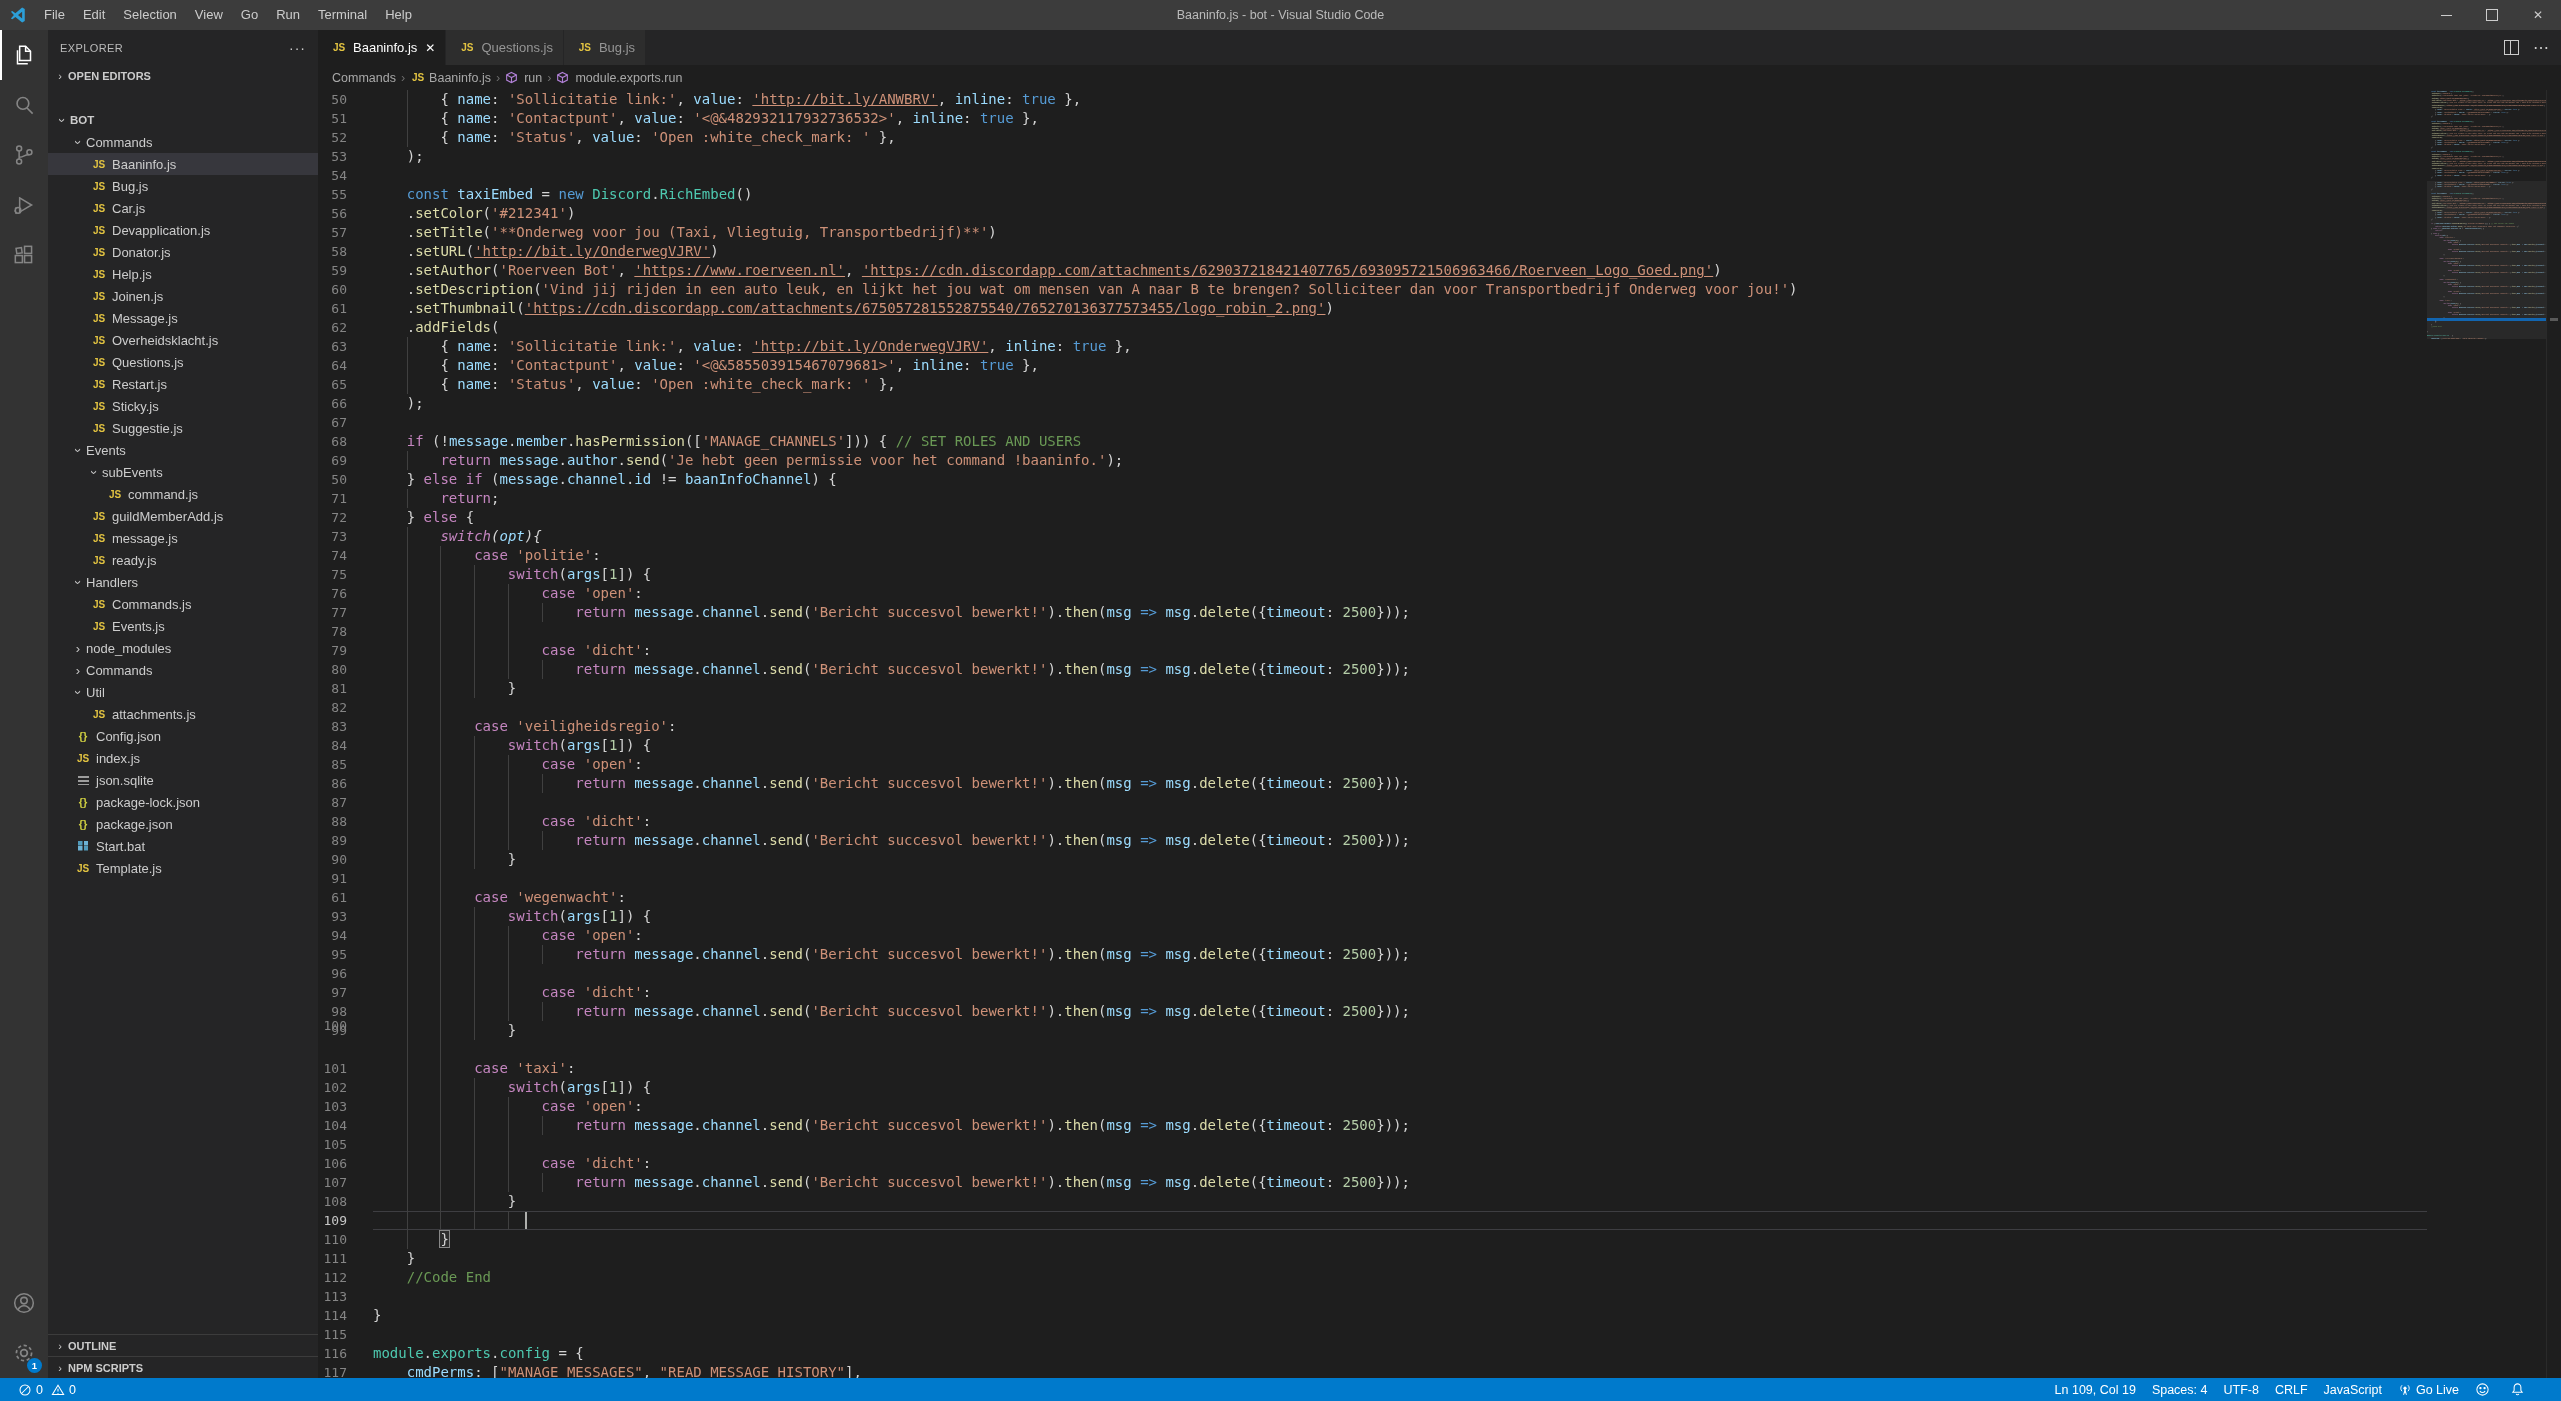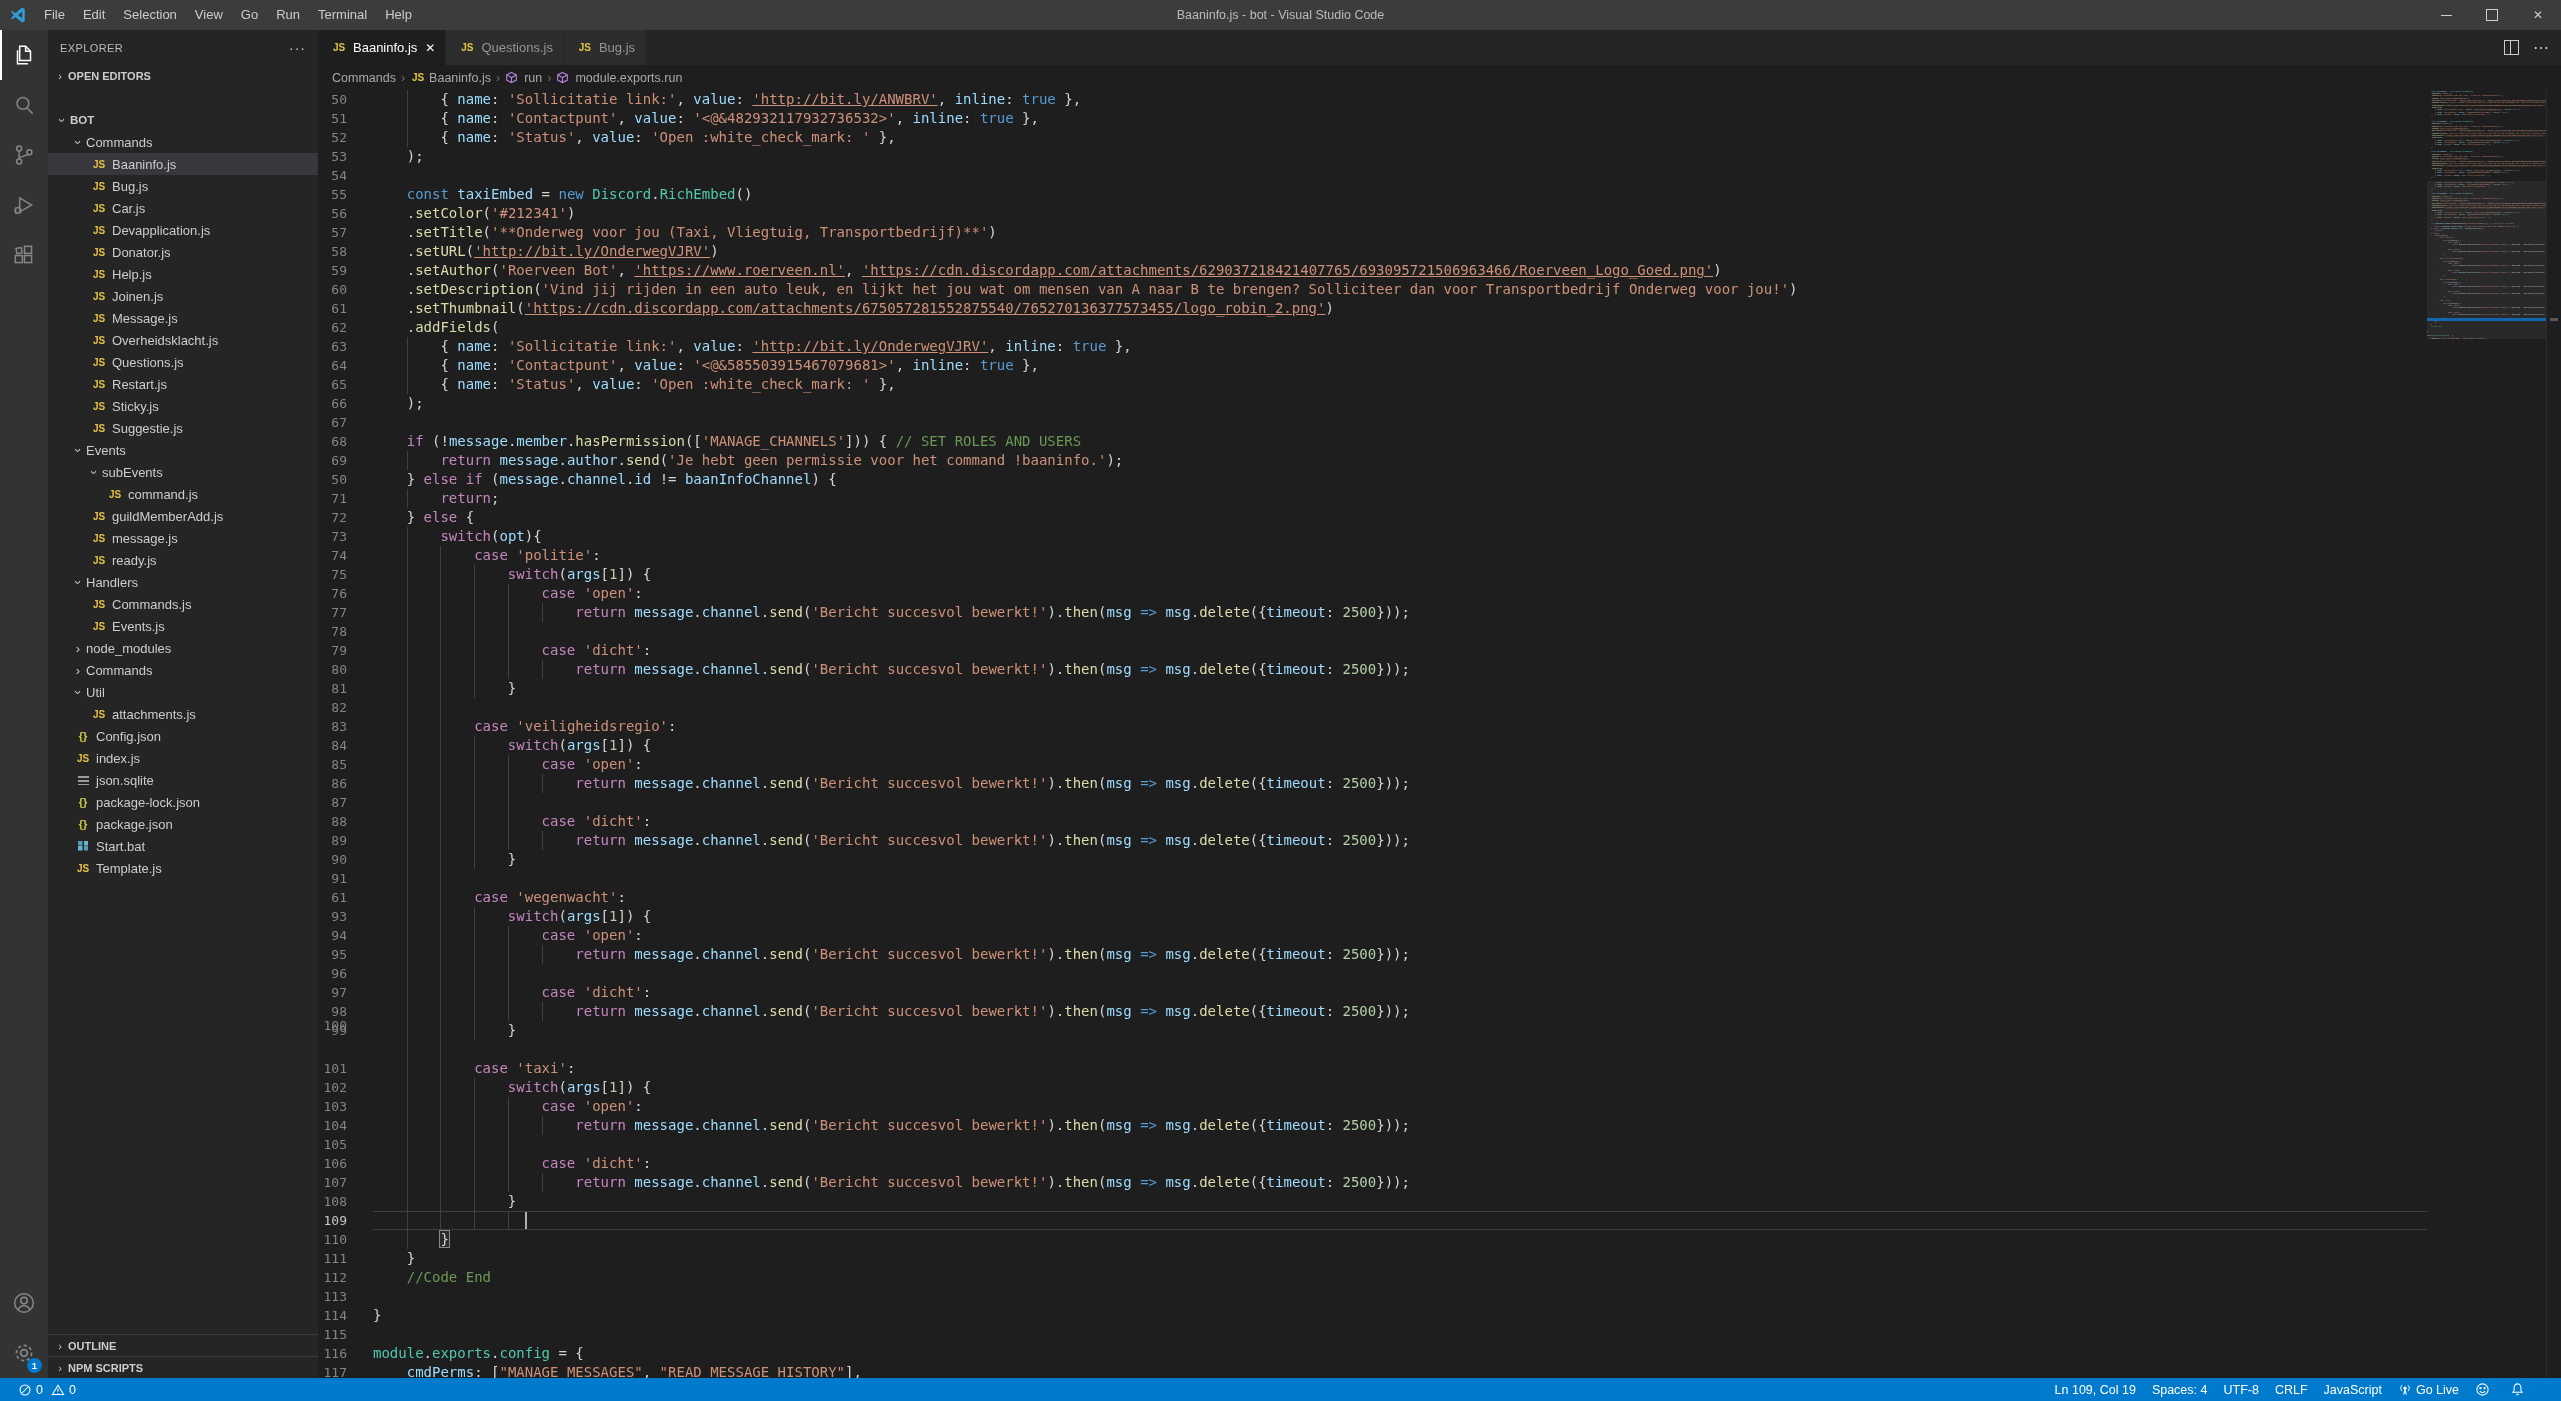--- a/index.html
+++ b/index.html
@@ -467,21 +467,21 @@
       <div class="code-line" style="top: 342px;"><span class="c-pln">    </span><span class="c-ctrl">if</span><span class="c-pun"> (!</span><span class="c-var">message</span><span class="c-pun">.</span><span class="c-var">member</span><span class="c-pun">.</span><span class="c-fn">hasPermission</span><span class="c-pun">([</span><span class="c-str">'MANAGE_CHANNELS'</span><span class="c-pun">])) { </span><span class="c-cmt">// SET ROLES AND USERS</span></div>
       <div class="gutter-num" style="top: 361px;">69</div>
       <div class="code-line" style="top: 361px;"><span class="guide" style="left: 33.72px;"></span><span class="c-pln">        </span><span class="c-ctrl">return</span><span class="c-pln"> </span><span class="c-var">message</span><span class="c-pun">.</span><span class="c-var">author</span><span class="c-pun">.</span><span class="c-fn">send</span><span class="c-pun">(</span><span class="c-str">'Je hebt geen permissie voor het command !baaninfo.'</span><span class="c-pun">);</span></div>
       <div class="gutter-num" style="top: 380px;">50</div>
       <div class="code-line" style="top: 380px;"><span class="c-pln">    </span><span class="c-pun">} </span><span class="c-ctrl">else</span><span class="c-pln"> </span><span class="c-ctrl">if</span><span class="c-pun"> (</span><span class="c-var">message</span><span class="c-pun">.</span><span class="c-var">channel</span><span class="c-pun">.</span><span class="c-var">id</span><span class="c-pun"> != </span><span class="c-var">baanInfoChannel</span><span class="c-pun">) {</span></div>
       <div class="gutter-num" style="top: 399px;">71</div>
       <div class="code-line" style="top: 399px;"><span class="guide" style="left: 33.72px;"></span><span class="c-pln">        </span><span class="c-ctrl">return</span><span class="c-pun">;</span></div>
       <div class="gutter-num" style="top: 418px;">72</div>
       <div class="code-line" style="top: 418px;"><span class="c-pln">    </span><span class="c-pun">} </span><span class="c-ctrl">else</span><span class="c-pun"> {</span></div>
       <div class="gutter-num" style="top: 437px;">73</div>
-      <div class="code-line" style="top: 437px;"><span class="guide" style="left: 33.72px;"></span><span class="c-pln">        </span><span class="c-ctrl">switch</span><span class="c-pun">(</span><span class="c-var">opt</span><span class="c-pun">){</span></div>
+      <div class="code-line" style="top: 437px; font-style: italic;"><span class="guide" style="left: 33.72px;"></span><span class="c-pln">        </span><span class="c-ctrl">switch</span><span class="c-pun">(</span><span class="c-var">opt</span><span class="c-pun">){</span></div>
       <div class="gutter-num" style="top: 456px;">74</div>
       <div class="code-line" style="top: 456px;"><span class="guide" style="left: 33.72px;"></span><span class="guide" style="left: 67.44px;"></span><span class="c-pln">            </span><span class="c-ctrl">case</span><span class="c-pln"> </span><span class="c-str">'politie'</span><span class="c-pun">:</span></div>
       <div class="gutter-num" style="top: 475px;">75</div>
       <div class="code-line" style="top: 475px;"><span class="guide" style="left: 33.72px;"></span><span class="guide" style="left: 67.44px;"></span><span class="guide" style="left: 101.16px;"></span><span class="c-pln">                </span><span class="c-ctrl">switch</span><span class="c-pun">(</span><span class="c-var">args</span><span class="c-pun">[</span><span class="c-num">1</span><span class="c-pun">]) {</span></div>
       <div class="gutter-num" style="top: 494px;">76</div>
       <div class="code-line" style="top: 494px;"><span class="guide" style="left: 33.72px;"></span><span class="guide" style="left: 67.44px;"></span><span class="guide" style="left: 101.16px;"></span><span class="guide" style="left: 134.88px;"></span><span class="c-pln">                    </span><span class="c-ctrl">case</span><span class="c-pln"> </span><span class="c-str">'open'</span><span class="c-pun">:</span></div>
       <div class="gutter-num" style="top: 513px;">77</div>
       <div class="code-line" style="top: 513px;"><span class="guide" style="left: 33.72px;"></span><span class="guide" style="left: 67.44px;"></span><span class="guide" style="left: 101.16px;"></span><span class="guide" style="left: 134.88px;"></span><span class="guide" style="left: 168.6px;"></span><span class="c-pln">                        </span><span class="c-ctrl">return</span><span class="c-pln"> </span><span class="c-var">message</span><span class="c-pun">.</span><span class="c-var">channel</span><span class="c-pun">.</span><span class="c-fn">send</span><span class="c-pun">(</span><span class="c-str">'Bericht succesvol bewerkt!'</span><span class="c-pun">).</span><span class="c-fn">then</span><span class="c-pun">(</span><span class="c-var">msg</span><span class="c-pln"> </span><span class="c-kw">=&gt;</span><span class="c-pln"> </span><span class="c-var">msg</span><span class="c-pun">.</span><span class="c-fn">delete</span><span class="c-pun">({</span><span class="c-var">timeout</span><span class="c-pun">: </span><span class="c-num">2500</span><span class="c-pun">}));</span></div>
       <div class="gutter-num" style="top: 532px;">78</div>
       <div class="code-line" style="top: 532px;"><span class="guide" style="left: 33.72px;"></span><span class="guide" style="left: 67.44px;"></span><span class="guide" style="left: 101.16px;"></span><span class="guide" style="left: 134.88px;"></span></div>

